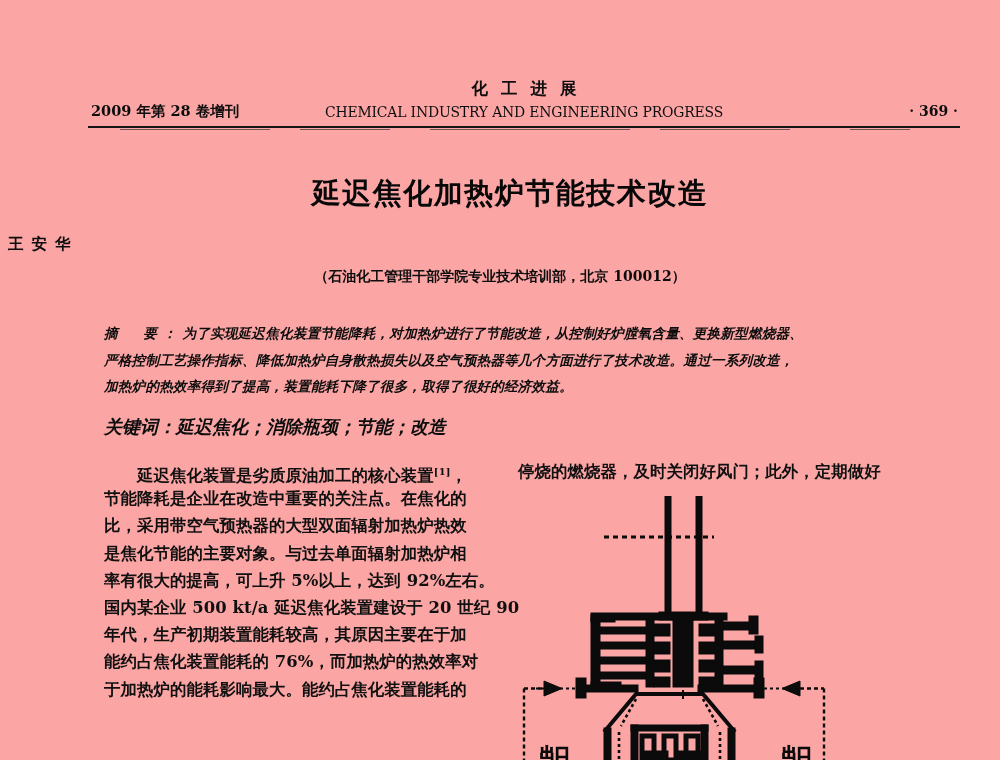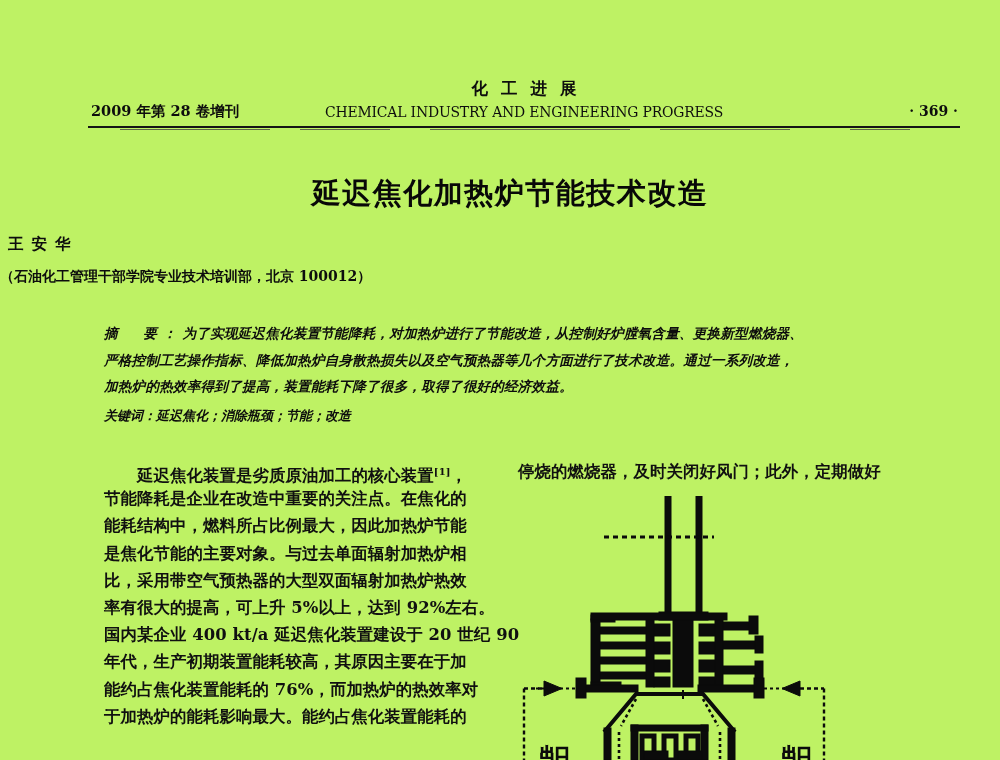--- a/index.html
+++ b/index.html
@@ -14,21 +14,21 @@
     font-family: "DejaVu Sans", "Liberation Sans", sans-serif;
     color: #111111;
     position: relative;
   }
 
   .page {
     position: absolute;
     left: 0; top: 0;
     width: 1000px;
     height: 760px;
-    background: #bef264;
+    background: #fca5a5;
   }
 
   
   .runhead {
     position: absolute;
     left: 88px;
     top: 78px;
     width: 872px;
     height: 46px;
   }
@@ -120,20 +120,21 @@
     font-weight: bold;
     font-size: 15.5px;
     letter-spacing: 8px;
     text-indent: 8px;
     color: #0d0d0d;
   }
   .art-affil {
     position: absolute;
     left: 0; right: 0;
     top: 268px;
+    text-align: center;
     font-family: "DejaVu Serif", "Liberation Serif", serif;
     font-weight: bold;
     font-size: 14px;
     color: #0d0d0d;
   }
 
   
   .abs-block {
     position: absolute;
     left: 104px;
@@ -150,25 +151,25 @@
     letter-spacing: 0.2px;
     white-space: nowrap;
   }
   .abs-lead {
     letter-spacing: 6px;
   }
   .kw-line {
     font-family: "DejaVu Serif", "Liberation Serif", serif;
     font-weight: bold;
     font-style: italic;
-    font-size: 13px;
+    font-size: 18px;
     line-height: 26.5px;
     color: #0d0d0d;
     white-space: nowrap;
-    margin-top: 3px;
+    margin-top: 14px;
   }
 
   
   .col {
     position: absolute;
     top: 458px;
     width: 362px;
     font-family: "DejaVu Serif", "Liberation Serif", serif;
     font-size: 16.4px;
     font-weight: bold;
@@ -231,25 +232,24 @@
     <div class="abs-line">严格控制工艺操作指标、降低加热炉自身散热损失以及空气预热器等几个方面进行了技术改造。通过一系列改造，</div>
     <div class="abs-line">加热炉的热效率得到了提高，装置能耗下降了很多，取得了很好的经济效益。</div>
     <div class="kw-line">
       <span>关键词：</span><span>延迟焦化；消除瓶颈；节能；改造</span>
     </div>
   </div>
 
   <div class="col col-left">
     <div class="body-line indent"><span>延迟焦化装置是劣质原油加工的核心装置</span><sup class="ref">[1]</sup><span>，</span></div>
     <div class="body-line">节能降耗是企业在改造中重要的关注点。在焦化的</div>
-    <div class="body-line">能耗结构中，燃料所占比例最大，因此加热炉节能</div>
+    <div class="body-line">比，采用带空气预热器的大型双面辐射加热炉热效</div>
     <div class="body-line">是焦化节能的主要对象。与过去单面辐射加热炉相</div>
-    <div class="body-line">比，采用带空气预热器的大型双面辐射加热炉热效</div>
     <div class="body-line">率有很大的提高，可上升 5%以上，达到 92%左右。</div>
-    <div class="body-line">国内某企业 400 kt/a 延迟焦化装置建设于 20 世纪 90</div>
+    <div class="body-line">国内某企业 500 kt/a 延迟焦化装置建设于 20 世纪 90</div>
     <div class="body-line">年代，生产初期装置能耗较高，其原因主要在于加</div>
     <div class="body-line">能约占焦化装置能耗的 76%，而加热炉的热效率对</div>
     <div class="body-line">于加热炉的能耗影响最大。能约占焦化装置能耗的</div>
   </div>
 
   <div class="col col-right">
     <div class="body-line">停烧的燃烧器，及时关闭好风门；此外，定期做好</div>
   </div>
 
   <div class="figure-wrap">

